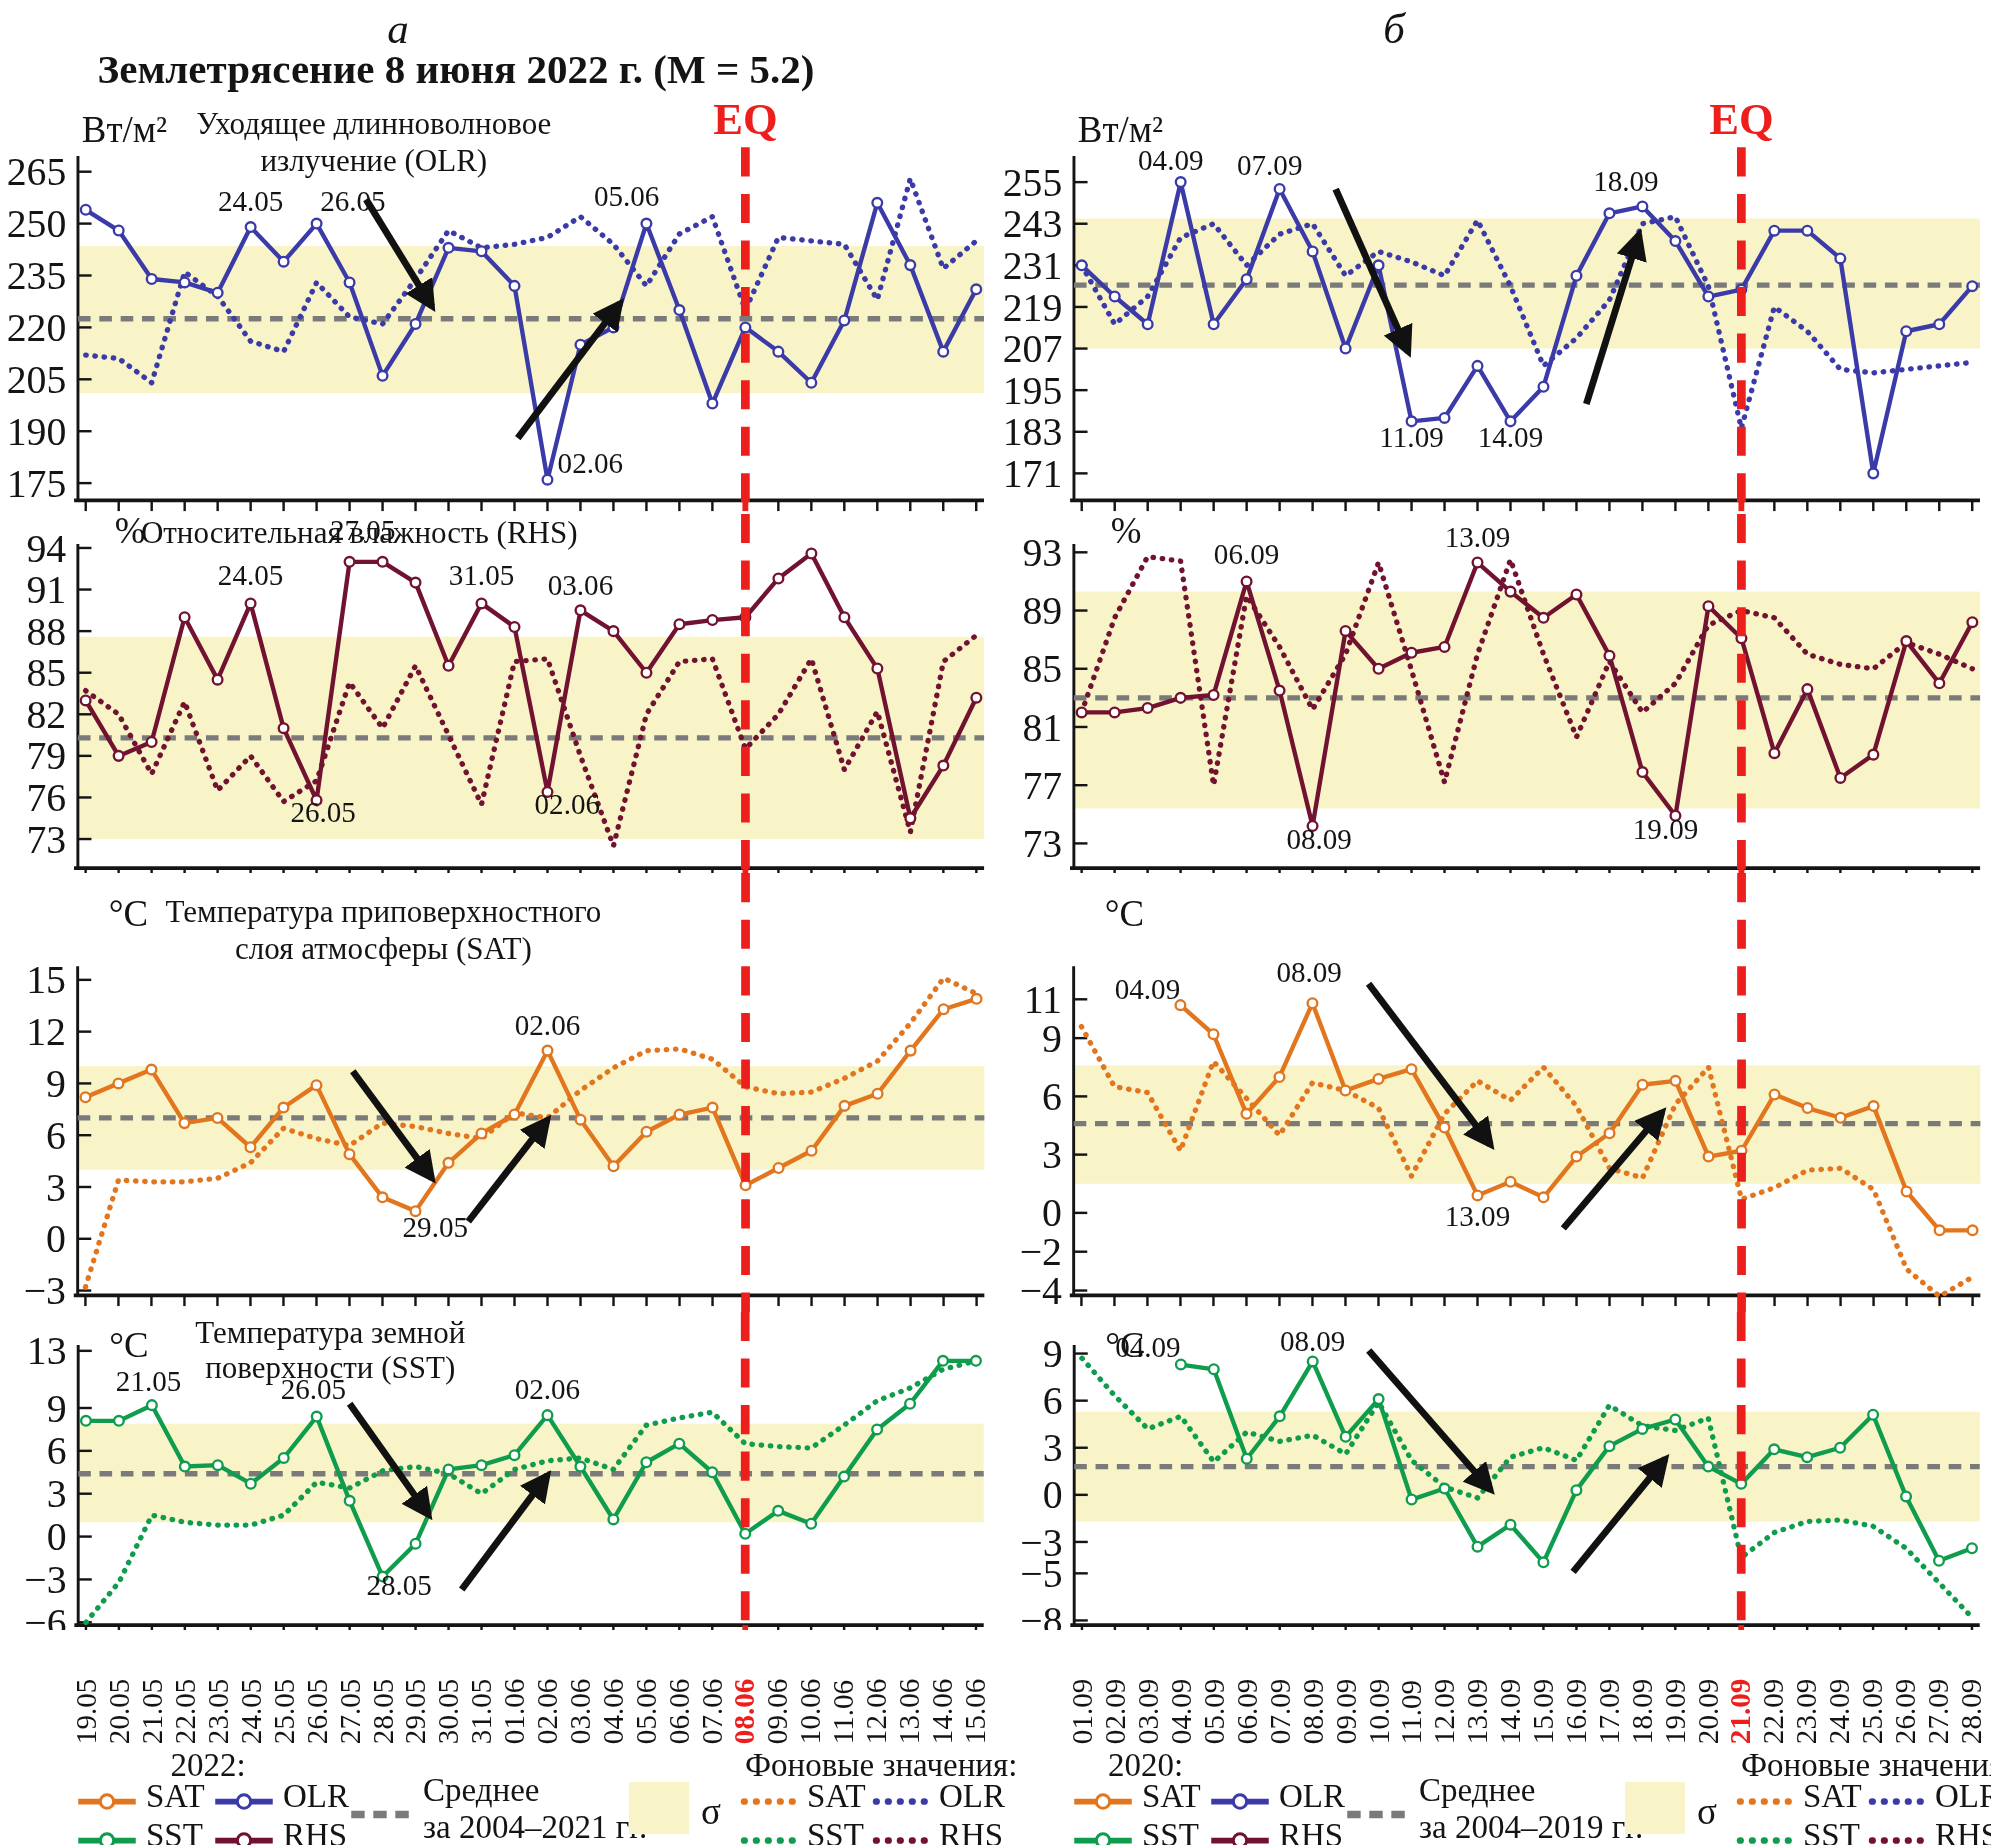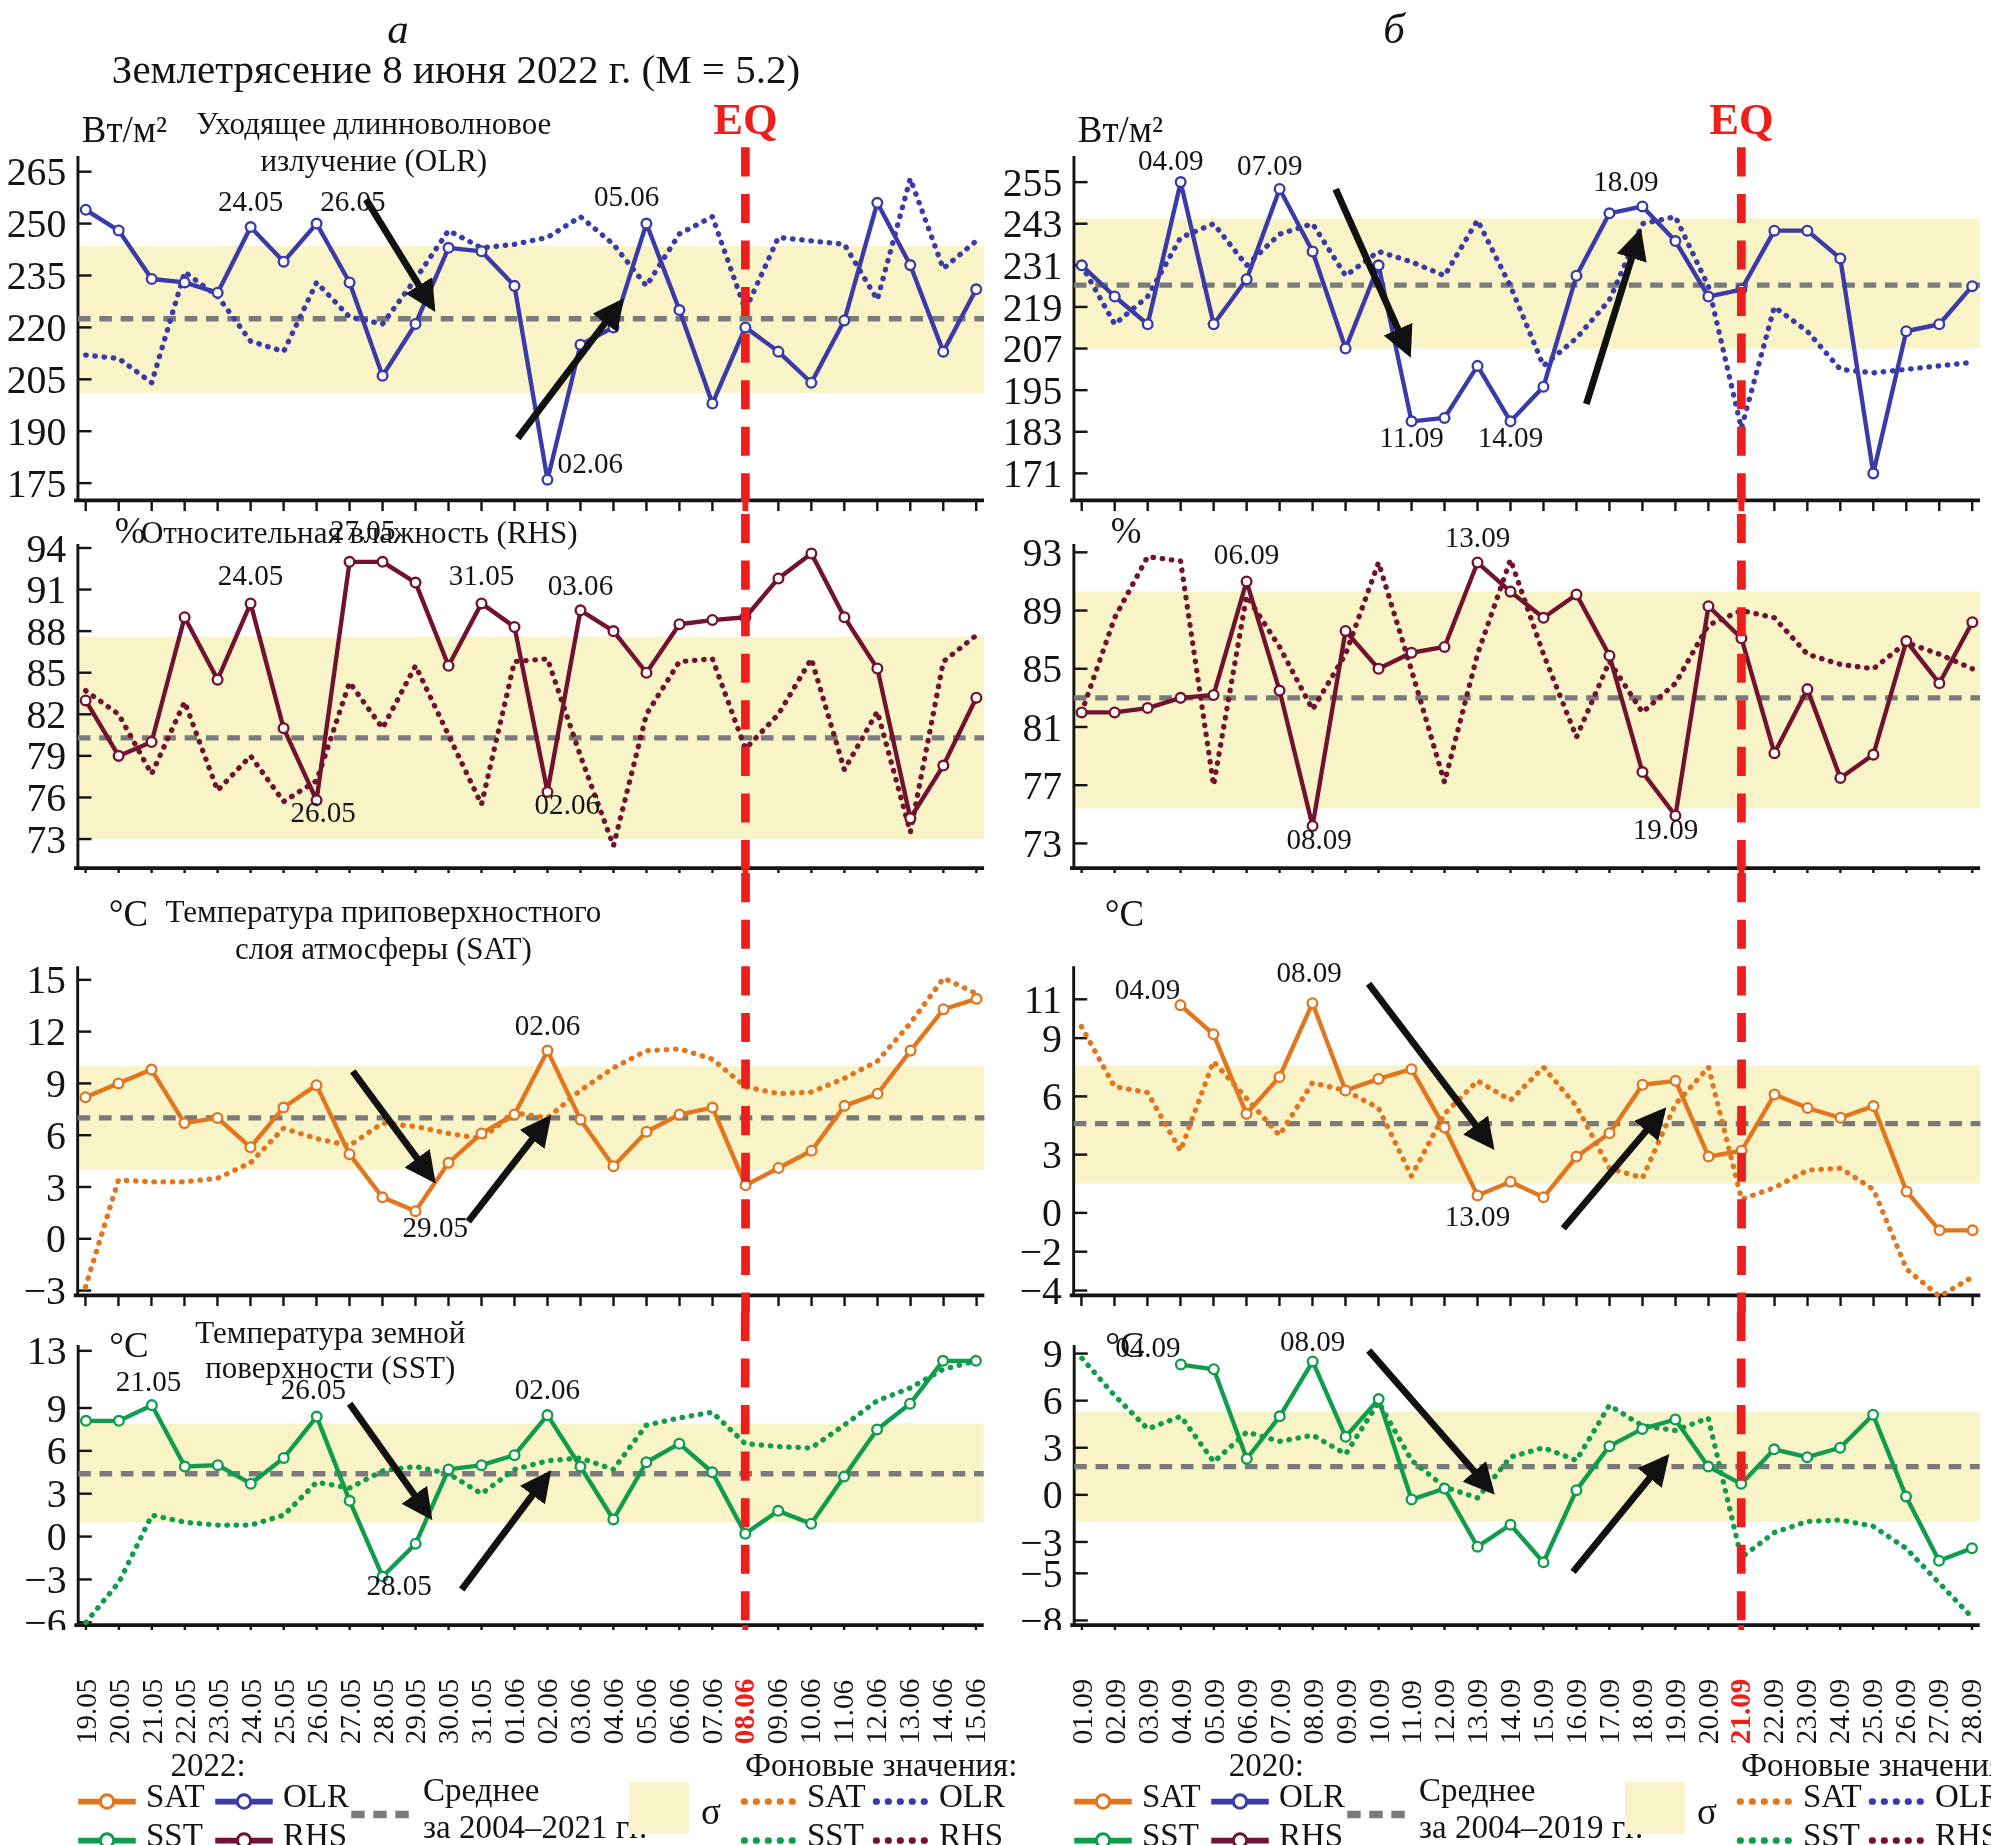--- a/index.html
+++ b/index.html
@@ -2,21 +2,21 @@
 <html><head>
 <meta charset="utf-8">
 <style>
   html,body{margin:0;padding:0;background:#ffffff;}
   #page{position:relative;width:1991px;height:1846px;background:#ffffff;
         font-family:"Liberation Serif", serif;color:#141414;overflow:hidden;}
   .col{position:absolute;top:0;width:996px;height:1846px;}
   .panel-letter{position:absolute;top:3.9px;left:0;width:796px;text-align:center;
         font-size:43px;font-style:italic;}
   .panel-title{position:absolute;top:45px;left:0;width:912px;text-align:center;
-        font-size:41px;font-weight:normal;margin:0;}
+        font-size:41px;font-weight:bold;margin:0;}
   .chart-stack,.xlabels,.legend{position:absolute;left:0;top:0;width:996px;}
   .chart-stack svg{position:absolute;left:0;}
   .xlabels{top:1628px;height:120px;}
   .legend{top:1747px;height:99px;font-size:33px;padding-left:43px;}
   .legend .abs{position:absolute;white-space:nowrap;}
   .legend .mean-txt{font-size:33px;line-height:37px;}
   svg text{font-family:"Liberation Serif", serif;}
 </style>
 </head>
 <body>
@@ -1028,21 +1028,21 @@
             <text x="0" y="0" font-size="30" fill="#141414" text-anchor="start" font-weight="normal">26.09</text>
           </g>
           <g transform="translate(982,120) rotate(-90)">
             <text x="0" y="0" font-size="30" fill="#141414" text-anchor="start" font-weight="normal">27.09</text>
           </g>
           <g transform="translate(1016,120) rotate(-90)">
             <text x="0" y="0" font-size="30" fill="#141414" text-anchor="start" font-weight="normal">28.09</text>
           </g>
         </svg></div>
     <div class="legend" id="lg-1">
-        <div class="abs" style="left:124px;top:0px;width:184px;text-align:right;">2020:</div>
+        <div class="abs" style="left:112px;top:0px;width:184px;text-align:left;">2020:</div>
         <div class="abs" style="left:76px;top:37px;"><svg width="62" height="23" viewBox="0 0 64 24">
             <line x1="2" y1="12" x2="62" y2="12" stroke="#E2761F" stroke-width="6"></line>
             <circle cx="32" cy="12" r="7" fill="#fff" stroke="#E2761F" stroke-width="3.2"></circle>
           </svg></div>
         <div class="abs" style="left:146px;top:31px;">SAT</div>
         <div class="abs" style="left:213px;top:37px;"><svg width="62" height="23" viewBox="0 0 64 24">
             <line x1="2" y1="12" x2="62" y2="12" stroke="#3A3AA8" stroke-width="6"></line>
             <circle cx="32" cy="12" r="7" fill="#fff" stroke="#3A3AA8" stroke-width="3.2"></circle>
           </svg></div>
         <div class="abs" style="left:283px;top:31px;">OLR</div>

